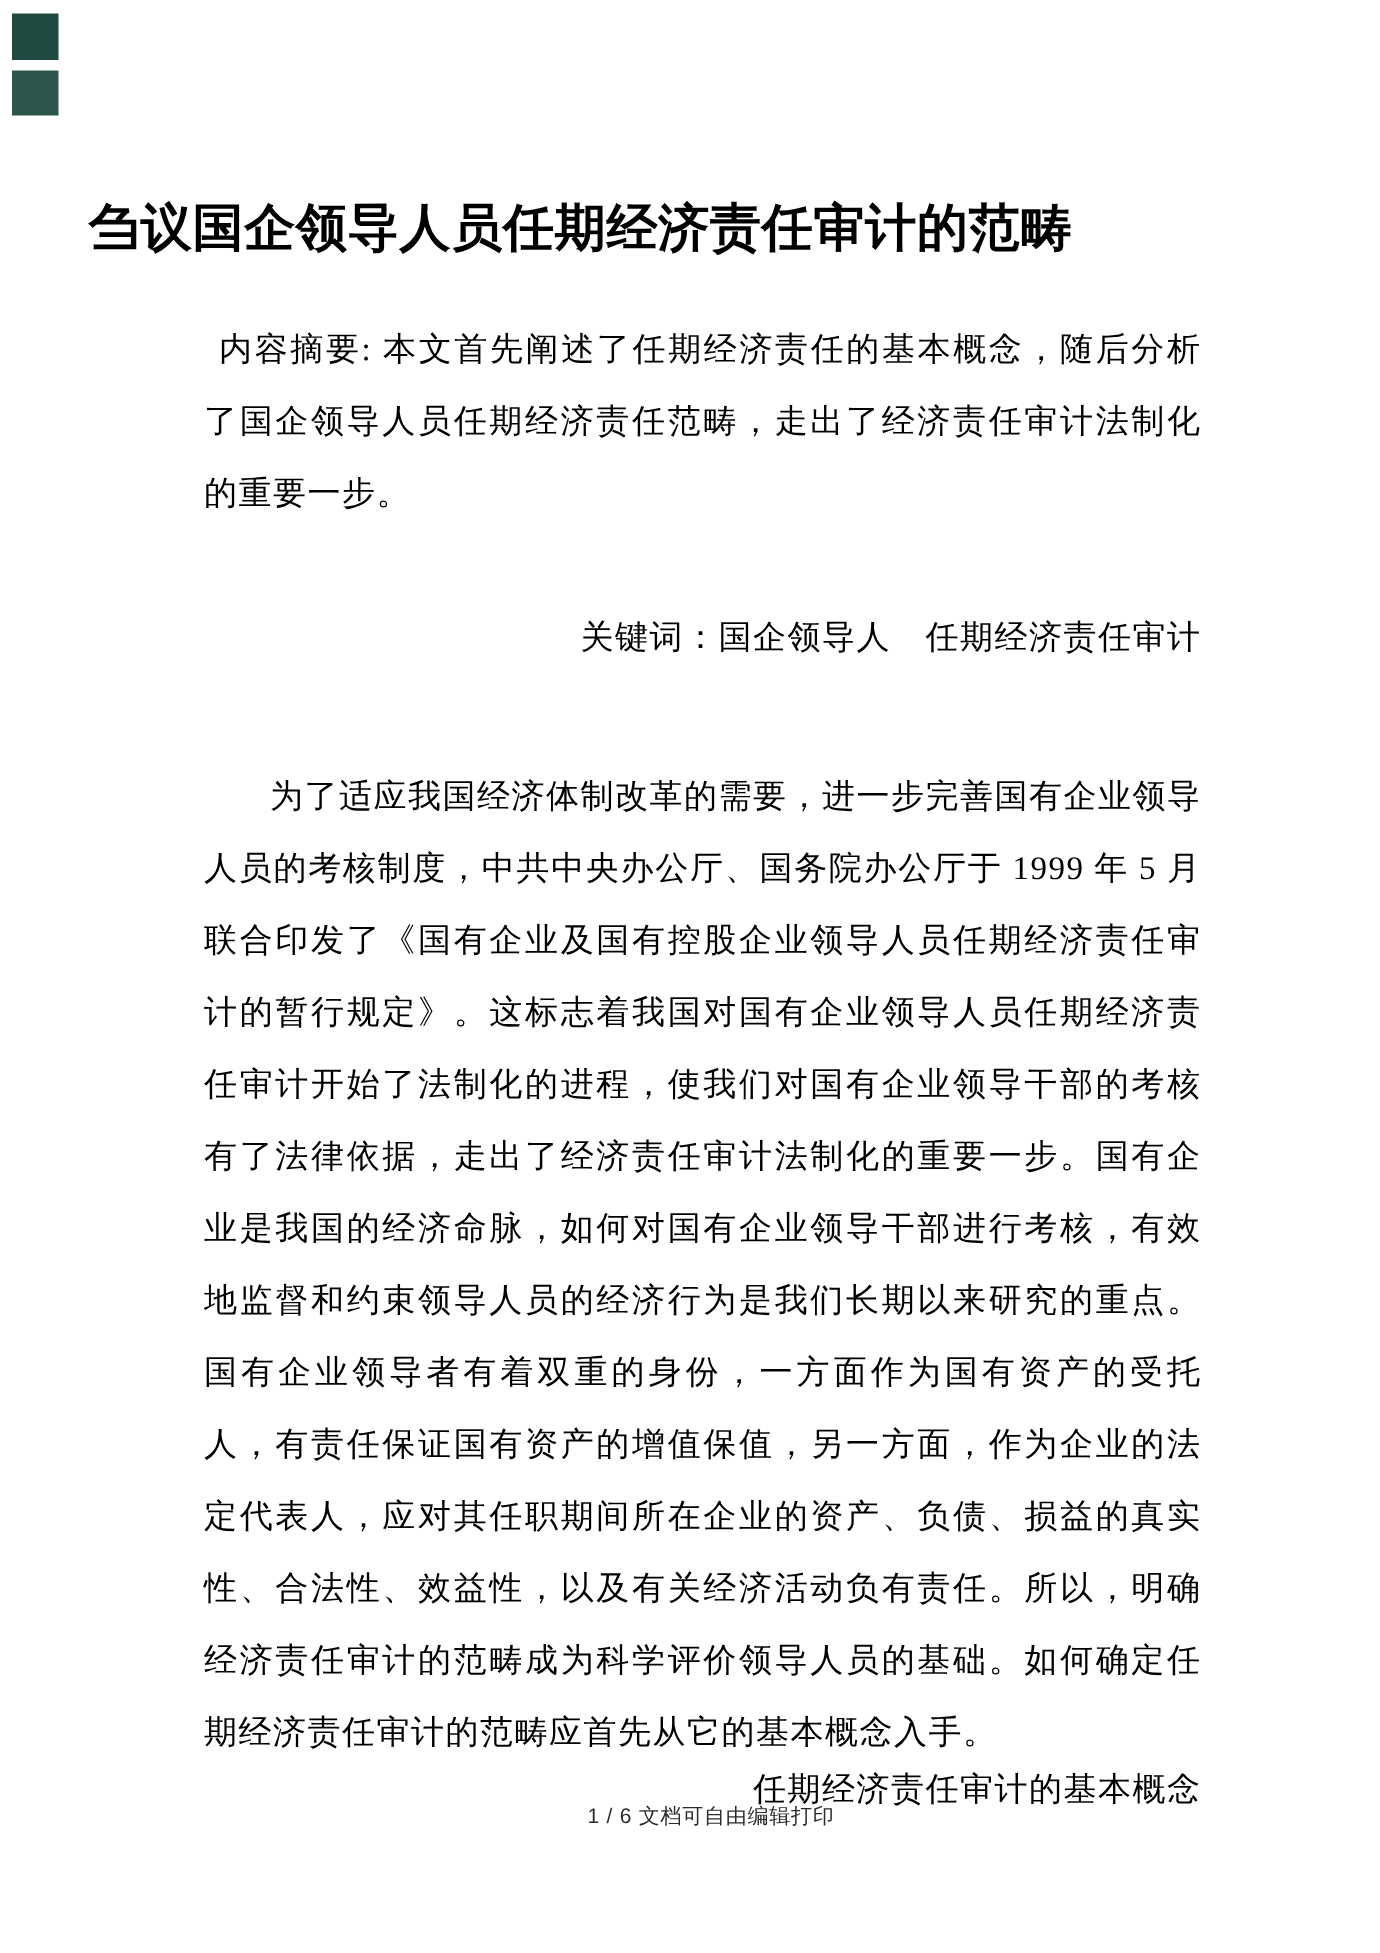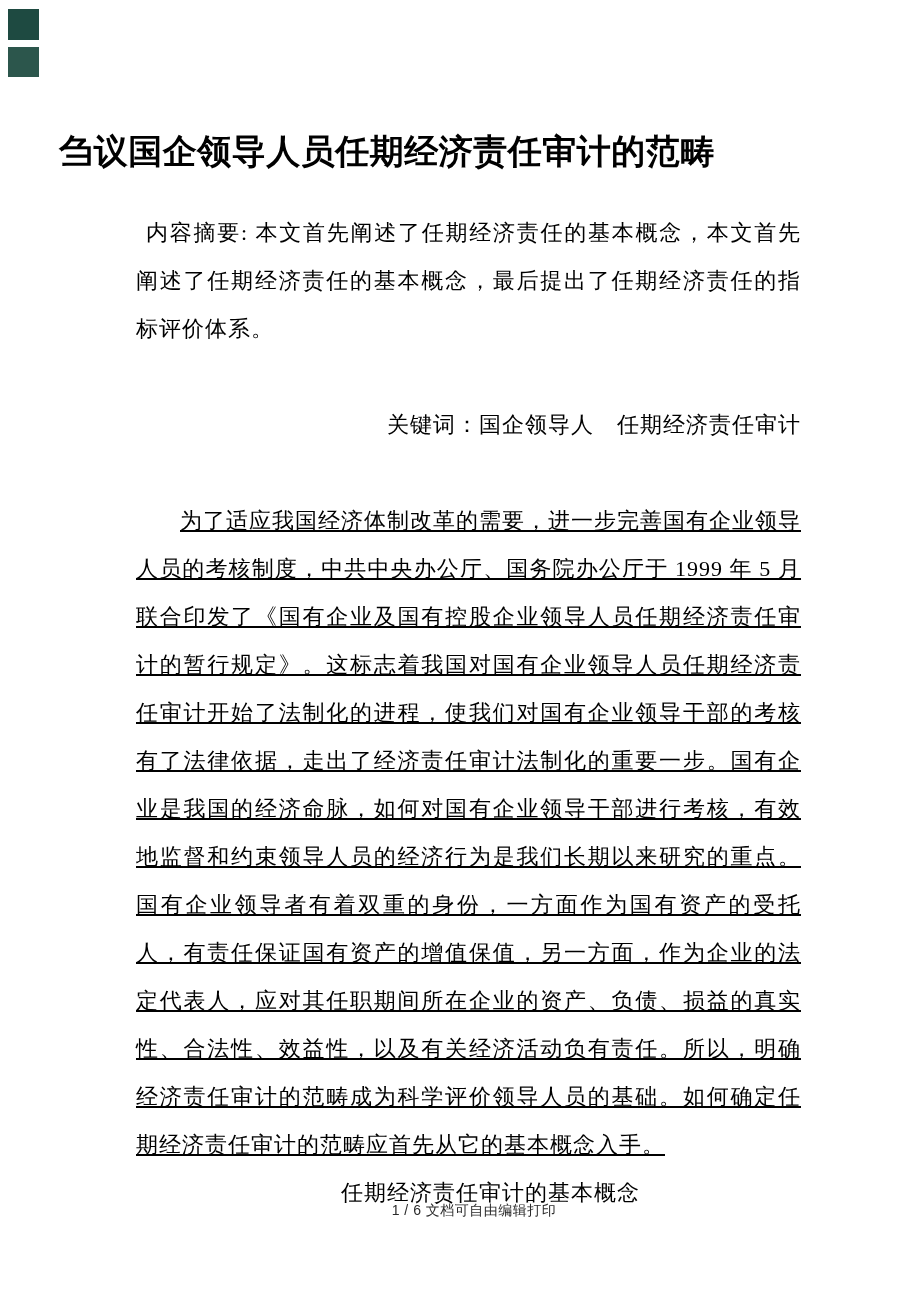--- a/index.html
+++ b/index.html
@@ -47,29 +47,28 @@
     top: 187px;
     text-indent: 10px;
   }
   #keywords-line {
     top: 379px;
     text-indent: 44px;
     white-space: nowrap;
     text-align: right;
   }
   #body-paragraph {
-    top: 475px;
+    top: 485px;
     text-indent: 44px;
-    text-decoration: underline;
   }
   #section-heading {
     top: 1147px;
     text-indent: 44px;
     white-space: nowrap;
-    text-align: center;
+    text-align: right;
   }
 
   .page-footer {
     position: absolute;
     top: 1202px;
     left: 14px;
     width: 920px;
     text-align: center;
     font-family: "Liberation Sans", "DejaVu Sans", sans-serif;
     font-size: 14px;
@@ -78,21 +77,21 @@
   }
 </style>
 </head>
 <body>
 
 <div id="corner-square-top" class="corner-square" style="background: rgb(30, 74, 65);"></div>
 <div id="corner-square-bottom" class="corner-square" style="background: rgb(44, 86, 76);"></div>
 
 <h1 class="doc-title">刍议国企领导人员任期经济责任审计的范畴</h1>
 
-<p id="abstract-paragraph" class="text-block">内容摘要: 本文首先阐述了任期经济责任的基本概念，本文首先阐述了任期经济责任的基本概念，最后提出了任期经济责任的指标评价体系。</p>
+<p id="abstract-paragraph" class="text-block">内容摘要: 本文首先阐述了任期经济责任的基本概念，随后分析了国企领导人员任期经济责任范畴，走出了经济责任审计法制化的重要一步。</p>
 
 <p id="keywords-line" class="text-block">关键词：国企领导人　任期经济责任审计</p>
 
 <p id="body-paragraph" class="text-block">为了适应我国经济体制改革的需要，进一步完善国有企业领导人员的考核制度，中共中央办公厅、国务院办公厅于 1999 年 5 月联合印发了《国有企业及国有控股企业领导人员任期经济责任审计的暂行规定》。这标志着我国对国有企业领导人员任期经济责任审计开始了法制化的进程，使我们对国有企业领导干部的考核有了法律依据，走出了经济责任审计法制化的重要一步。国有企业是我国的经济命脉，如何对国有企业领导干部进行考核，有效地监督和约束领导人员的经济行为是我们长期以来研究的重点。国有企业领导者有着双重的身份，一方面作为国有资产的受托人，有责任保证国有资产的增值保值，另一方面，作为企业的法定代表人，应对其任职期间所在企业的资产、负债、损益的真实性、合法性、效益性，以及有关经济活动负有责任。所以，明确经济责任审计的范畴成为科学评价领导人员的基础。如何确定任期经济责任审计的范畴应首先从它的基本概念入手。</p>
 
 <p id="section-heading" class="text-block">任期经济责任审计的基本概念</p>
 
 <div class="page-footer">1 / 6 文档可自由编辑打印</div>
 
 </body></html>

